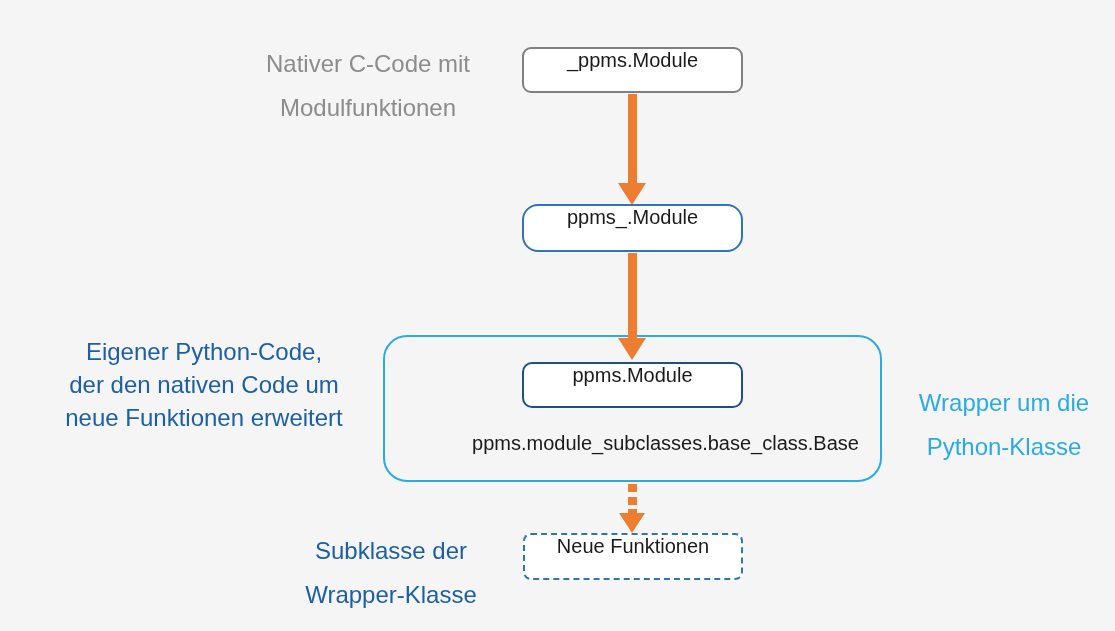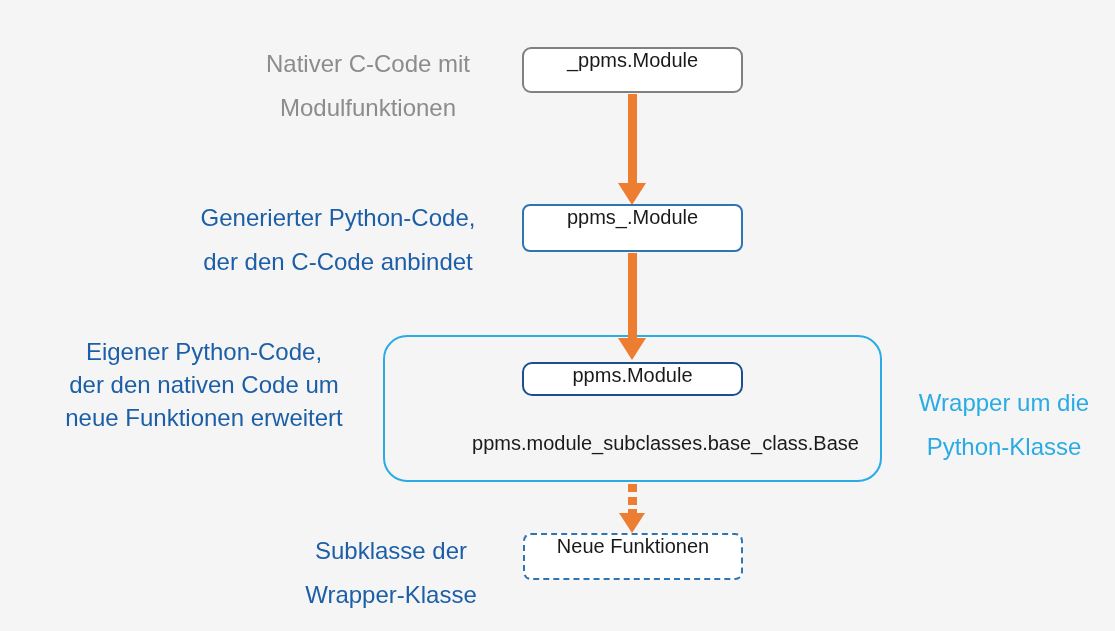--- a/index.html
+++ b/index.html
@@ -14,22 +14,22 @@
   .node {
     position: absolute;
     display: flex;
     justify-content: center;
     background: var(--box_bg);
     color: var(--box_text);
     font-size: 20px;
     box-sizing: border-box;
   }
   .node-native    { left: 522px; top: 47px;  width: 221px; height: 46px; border: 2.5px solid var(--gray_border); border-radius: 9px; }
-  .node-generated { left: 522px; top: 204px; width: 221px; height: 48px; border: 2.5px solid var(--blue_border); border-radius: 8px; }
-  .node-wrapper   { left: 522px; top: 362px; width: 221px; height: 34px; border: 2.5px solid var(--navy_border); border-radius: 10px; }
+  .node-generated { left: 522px; top: 204px; width: 221px; height: 48px; border: 2.5px solid var(--blue_border); border-radius: 16px; }
+  .node-wrapper   { left: 522px; top: 362px; width: 221px; height: 46px; border: 2.5px solid var(--navy_border); border-radius: 10px; }
   .node-subclass  { left: 523px; top: 533px; width: 220px; height: 47px; border: 2px dashed var(--blue_border); border-radius: 8px; }
   .container-group {
     position: absolute;
     left: 383px; top: 335px; width: 499px; height: 147px;
     border: 2.5px solid var(--cyan);
     border-radius: 24px;
     box-sizing: border-box;
     background: transparent;
   }
   .base-text {
@@ -86,22 +86,20 @@
     border-top: 20px solid var(--orange);
   }
 </style>
 </head>
 <body>
 
 <div class="stage">
 
   <div class="ann ann-native">Nativer C-Code mit
 Modulfunktionen</div>
-  <div class="ann ann-generated">Generierter Python-Code,
-der den C-Code anbindet</div>
   <div class="ann ann-own">Eigener Python-Code,
 der den nativen Code um
 neue Funktionen erweitert</div>
   <div class="ann ann-wrapper">Wrapper um die
 Python-Klasse</div>
   <div class="ann ann-subclass">Subklasse der
 Wrapper-Klasse</div>
 
   <div class="node node-native">
     <span>_ppms.Module</span>

